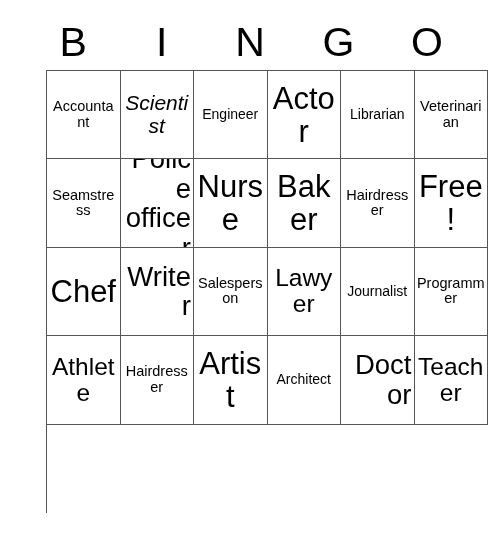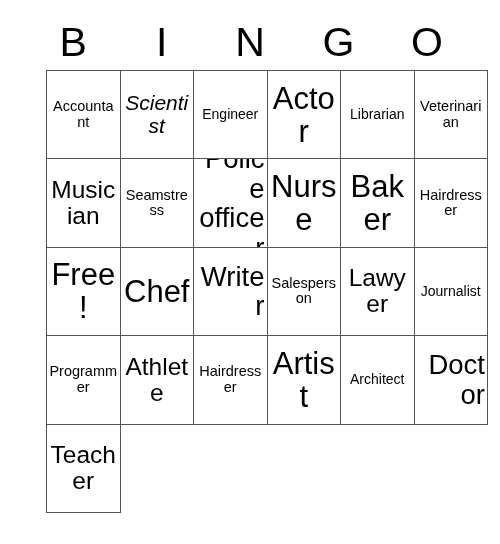--- a/index.html
+++ b/index.html
@@ -120,23 +120,20 @@
       <div class="bingo-cell">
         <span class="cell-label fs-xxl">Actor</span>
       </div>
       <div class="bingo-cell">
         <span class="cell-label fs-s">Librarian</span>
       </div>
       <div class="bingo-cell">
         <span class="cell-label fs-xs">Veterinarian</span>
       </div>
       <div class="bingo-cell">
-        <span class="cell-label fs-l">Musician</span>
-      </div>
-      <div class="bingo-cell">
         <span class="cell-label fs-xs">Seamstress</span>
       </div>
       <div class="bingo-cell">
         <span class="cell-label fs-xl">Police officer</span>
       </div>
       <div class="bingo-cell">
         <span class="cell-label fs-xxl">Nurse</span>
       </div>
       <div class="bingo-cell">
         <span class="cell-label fs-xxl">Baker</span>

